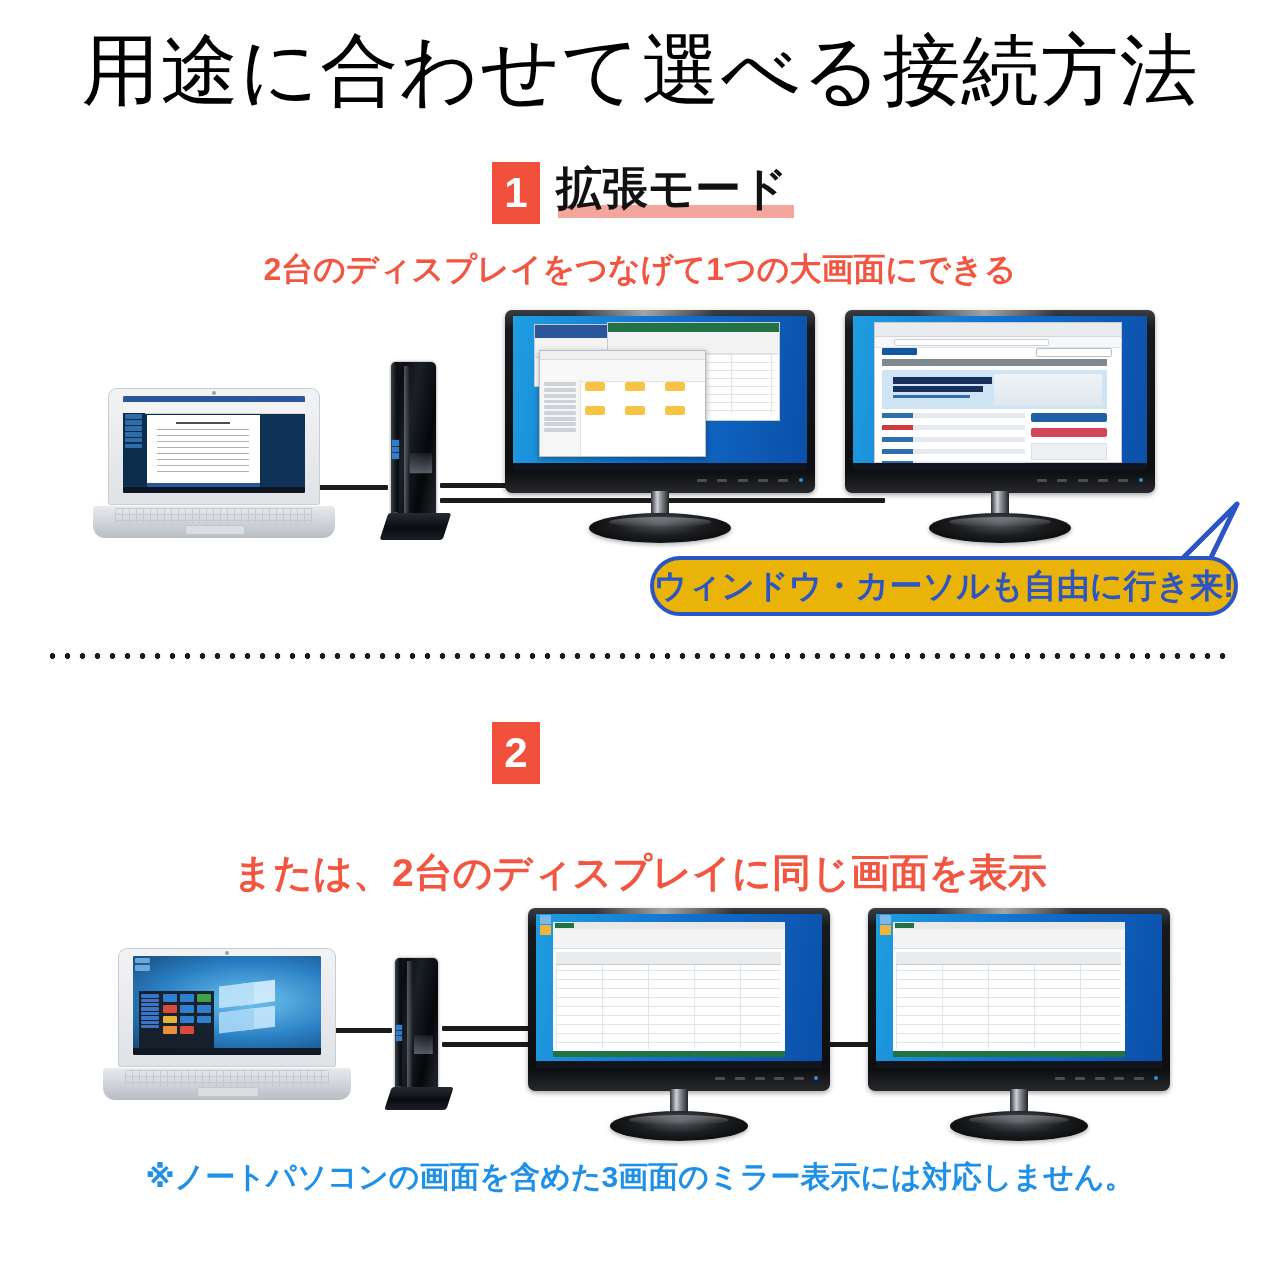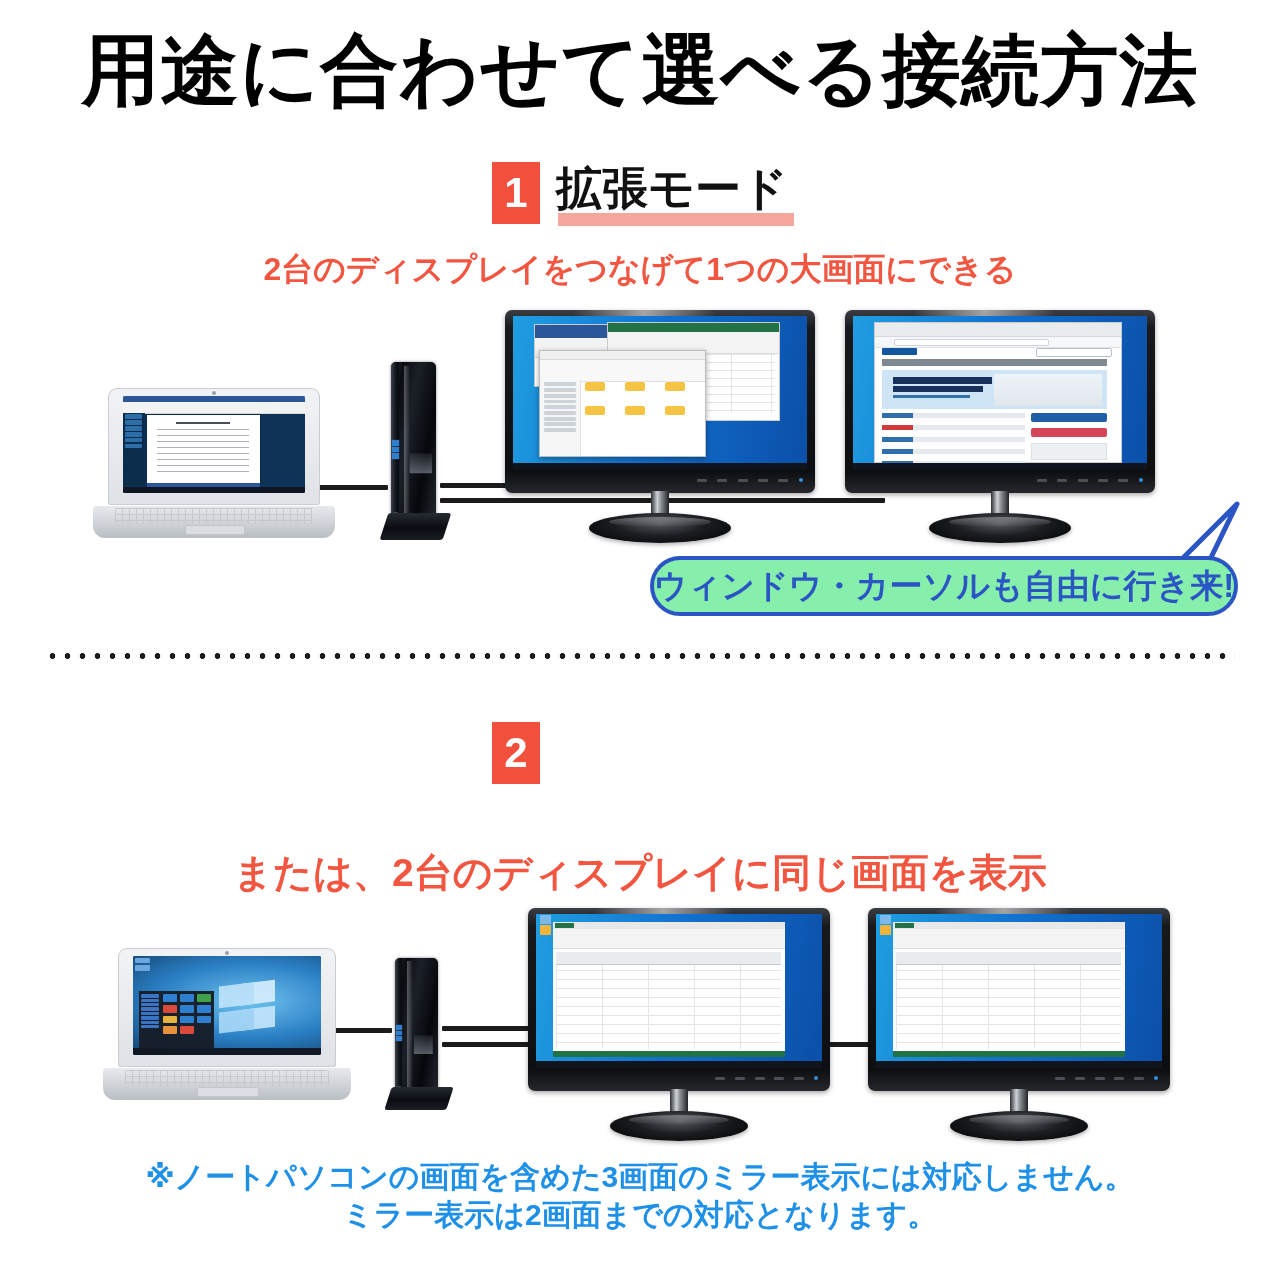--- a/index.html
+++ b/index.html
@@ -6,34 +6,34 @@
   body{
     width:1280px;height:1280px;background:#ffffff;
     font-family:"Liberation Sans","DejaVu Sans",sans-serif;
     overflow:hidden;position:relative;
   }
   .page{position:relative;width:1280px;height:1280px;}
 
   
   .main-title{
     position:absolute;left:0;top:30px;width:1280px;text-align:center;
-    font-size:78px;font-weight:bold;color:#000;letter-spacing:1px;
+    font-size:78px;font-weight:normal;color:#000;letter-spacing:1px;
     line-height:1.05;white-space:nowrap;
   }
 
   .mode-head{position:absolute;display:flex;align-items:flex-start;}
   .badge{
     width:48px;height:62px;background:#F0503C;color:#fff;
     font-size:42px;font-weight:bold;line-height:62px;text-align:center;
     flex:0 0 auto;
   }
   .mode-name{
     margin-left:16px;font-size:46px;font-weight:bold;color:#111;
     line-height:52px;white-space:nowrap;position:relative;
-    padding-bottom:12px;
+    padding-bottom:4px;
   }
   .mode-name .hl{
     position:absolute;left:2px;right:-6px;bottom:0;height:13px;
     background:#F4A59C;z-index:-1;
   }
 
   .sub-red{
     position:absolute;left:0;width:1280px;text-align:center;
     color:#F25641;font-weight:bold;white-space:nowrap;
   }
@@ -254,21 +254,21 @@
   .dk-stand{
     position:absolute;left:8%;top:85%;width:88%;height:15%;
     background:linear-gradient(180deg,#262b33 0%,#0a0c10 55%,#1a1e25 100%);
     border-radius:3px;
     transform:skewX(-18deg);
   }
 
   
   .bubble{
     position:absolute;border:4px solid #2B55C4;border-radius:30px;
-    background:#86efac;color:#2B55C4;font-weight:bold;
+    background:#eab308;color:#2B55C4;font-weight:bold;
     display:flex;align-items:center;justify-content:center;white-space:nowrap;
   }
   .bubble-tail{position:absolute;}
 
   
   .footnote{
     position:absolute;left:0;width:1280px;text-align:center;
     color:#1E90E8;font-weight:bold;line-height:1.28;
   }
   .fn-l1{display:block;}
@@ -620,16 +620,15 @@
             <i class="led"></i>
         </div>
       </div>
       <div class="mn-neck"></div>
       <div class="mn-base"></div>
     </div>
   </div>
 
   <div class="footnote" style="top:1158px;font-size:30px;">
     <span class="fn-l1">※ノートパソコンの画面を含めた3画面のミラー表示には対応しません。</span>
-    <span class="fn-l2">ミラー表示は2画面までの対応となります。</span>
   </div>
 
 </div>
 
 </body></html>

